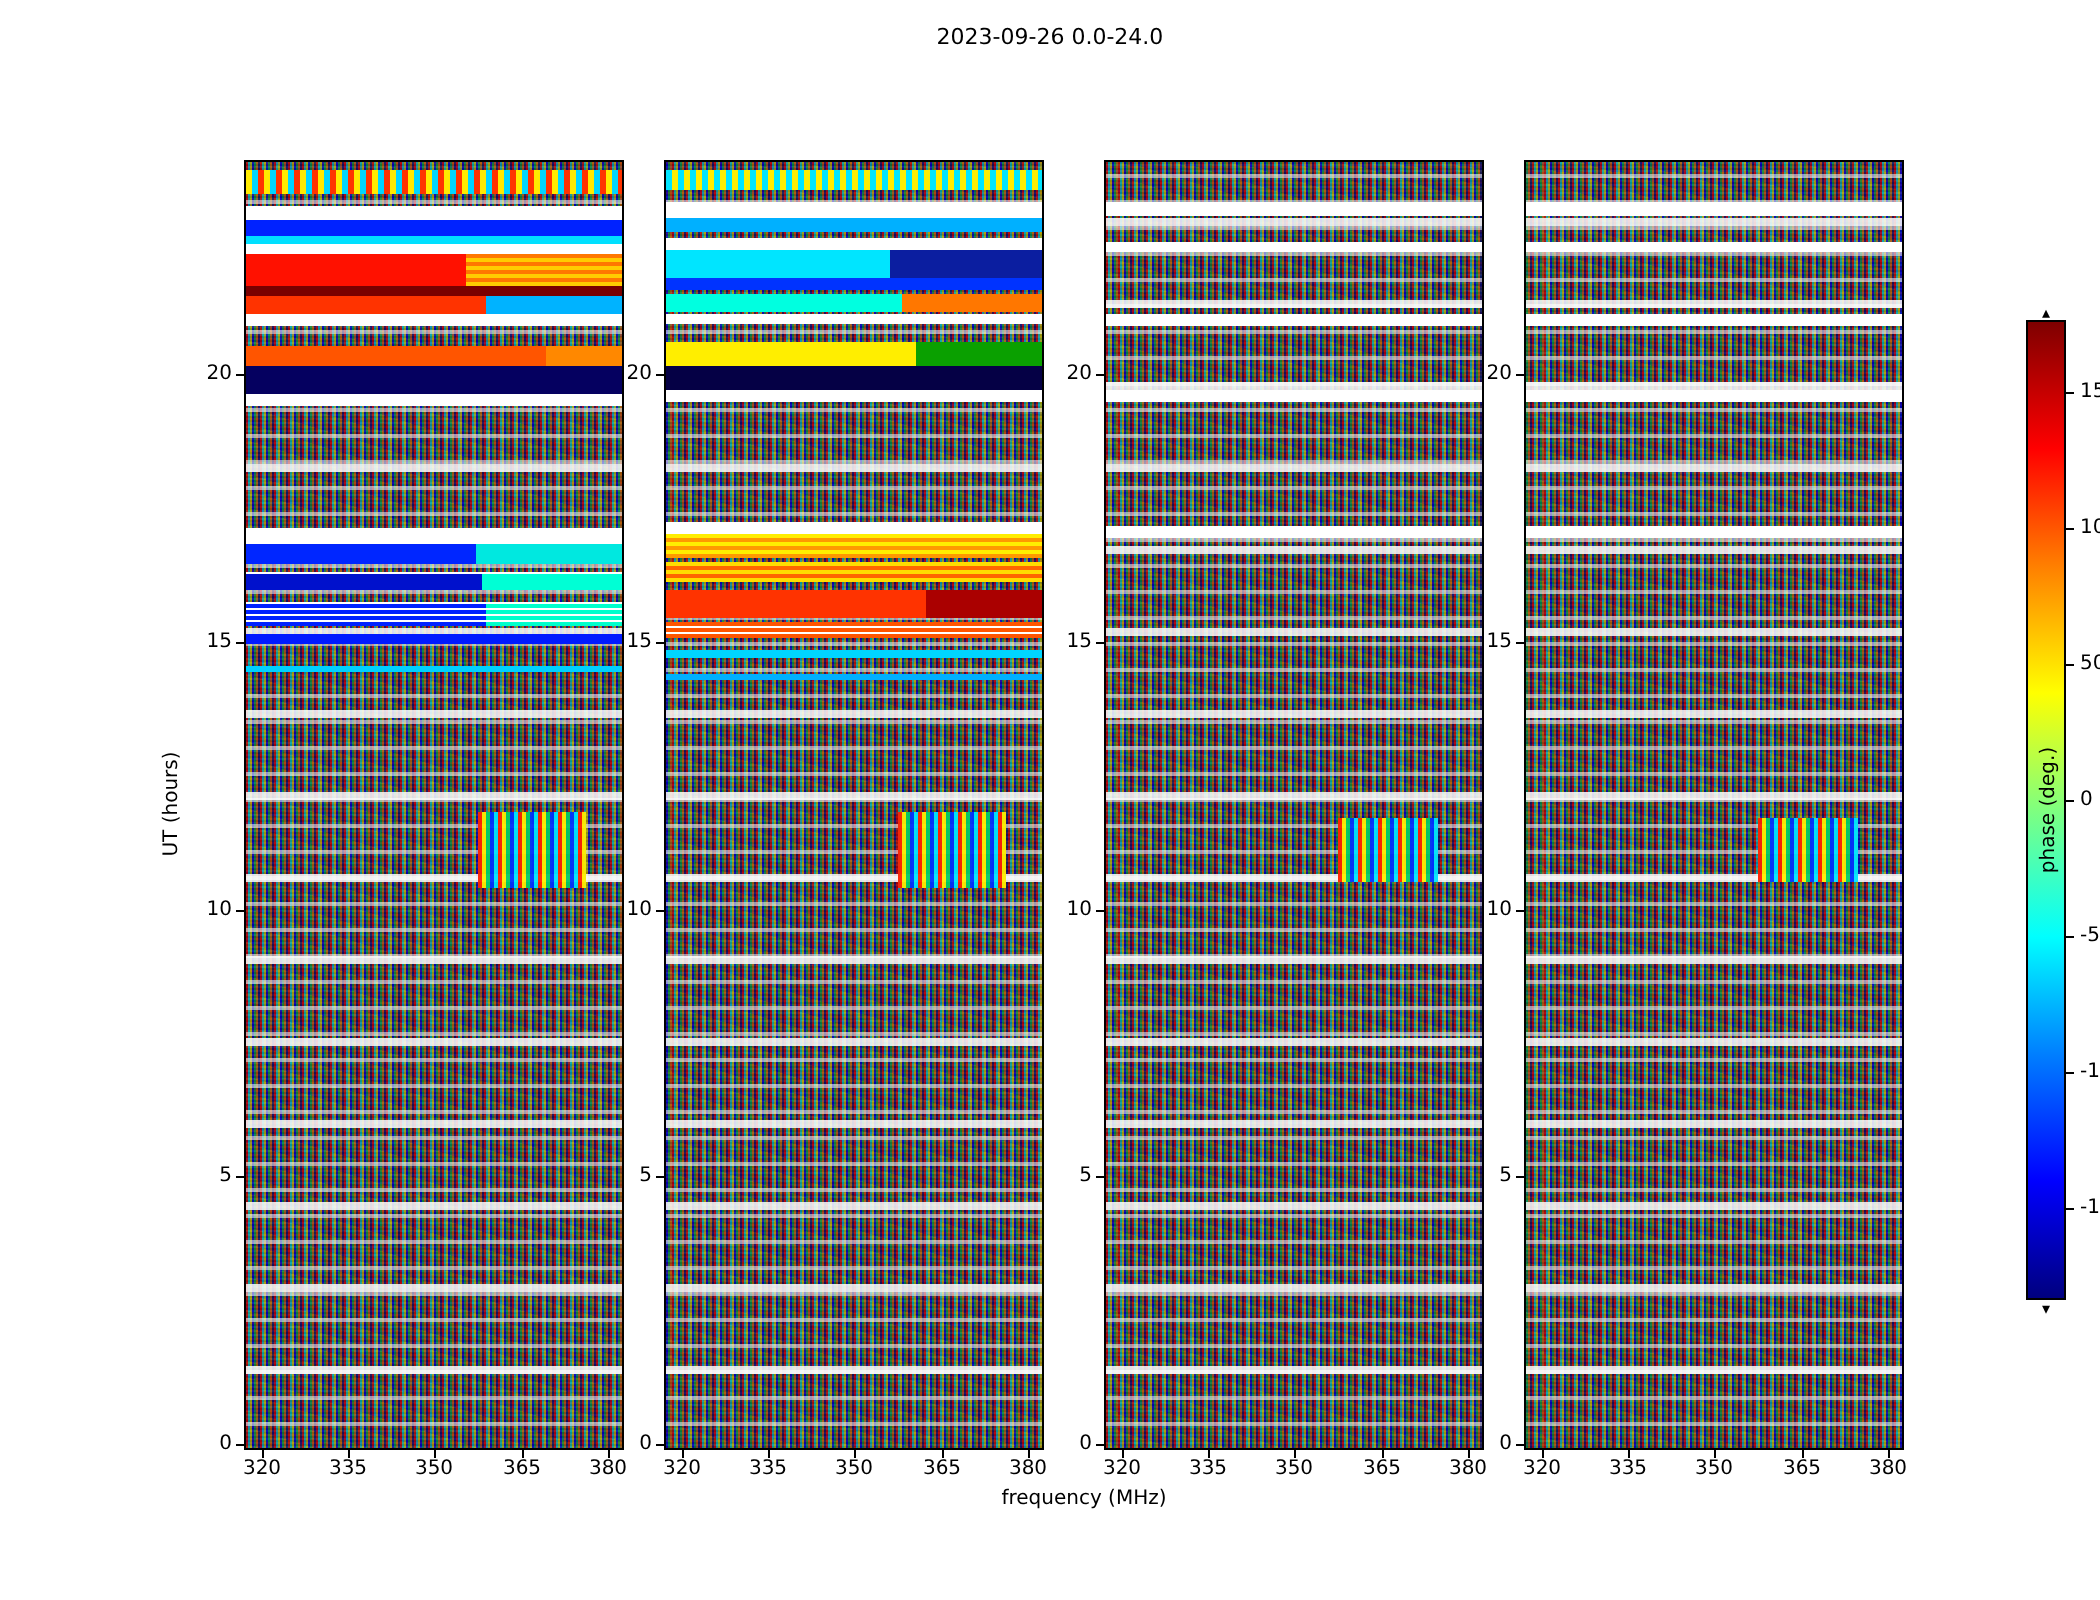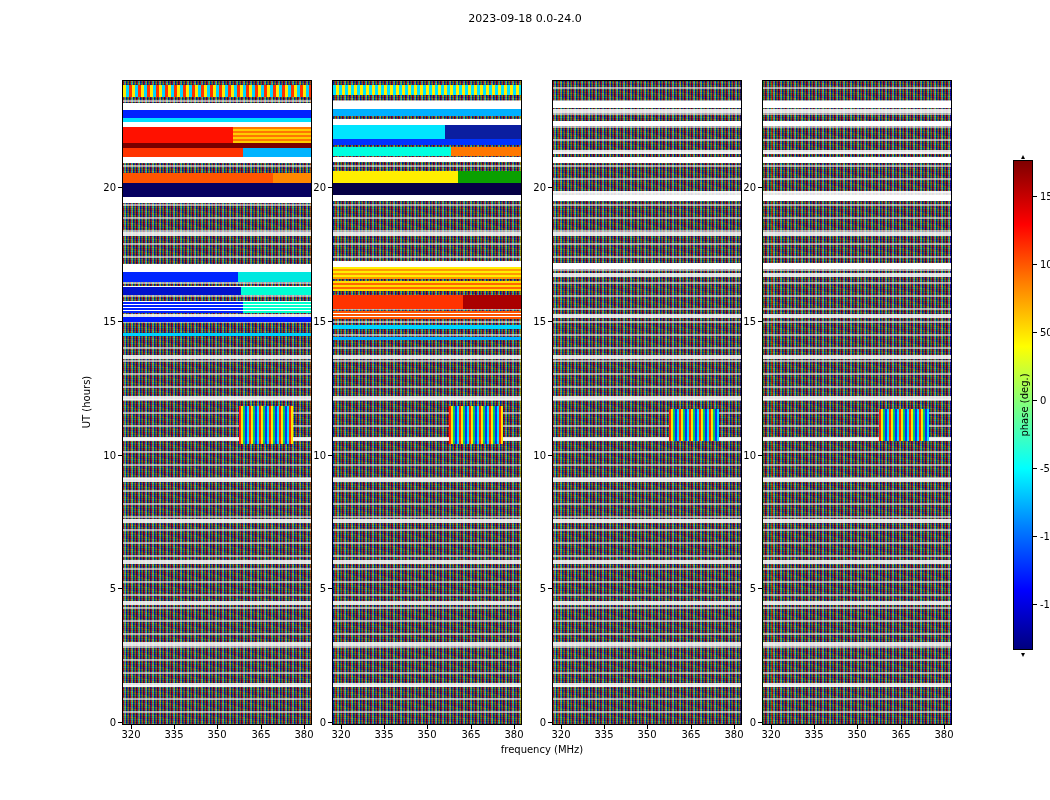--- a/index.html
+++ b/index.html
@@ -131,21 +131,21 @@
     left:auto;right:-8px;
   }
   .cbextend{
     position:absolute;left:1013px;width:20px;height:8px;
     font-size:8px;color:#000;text-align:center;
   }
 </style>
 </head>
 <body>
 
-<div class="suptitle">2023-09-18 0.0-24.0</div>
+<div class="suptitle">2023-09-26 0.0-24.0</div>
 
 <div class="panel" style="left:122px;width:190px;">
 
   <div class="noise"></div>
   <div class="flags"></div>
   <div class="flags2"></div>
 
   <div class="band" style="top:4px;height:12px;background:repeating-linear-gradient(90deg,#ffea00 0,#ffea00 3px,#00d5ff 3px,#00d5ff 6px,#ff3300 6px,#ff3300 9px);"></div>
   <div class="band" style="top:22px;height:7px;background:#ffffff;"></div>
   <div class="band" style="top:29px;height:8px;background:#0022ff;"></div>

